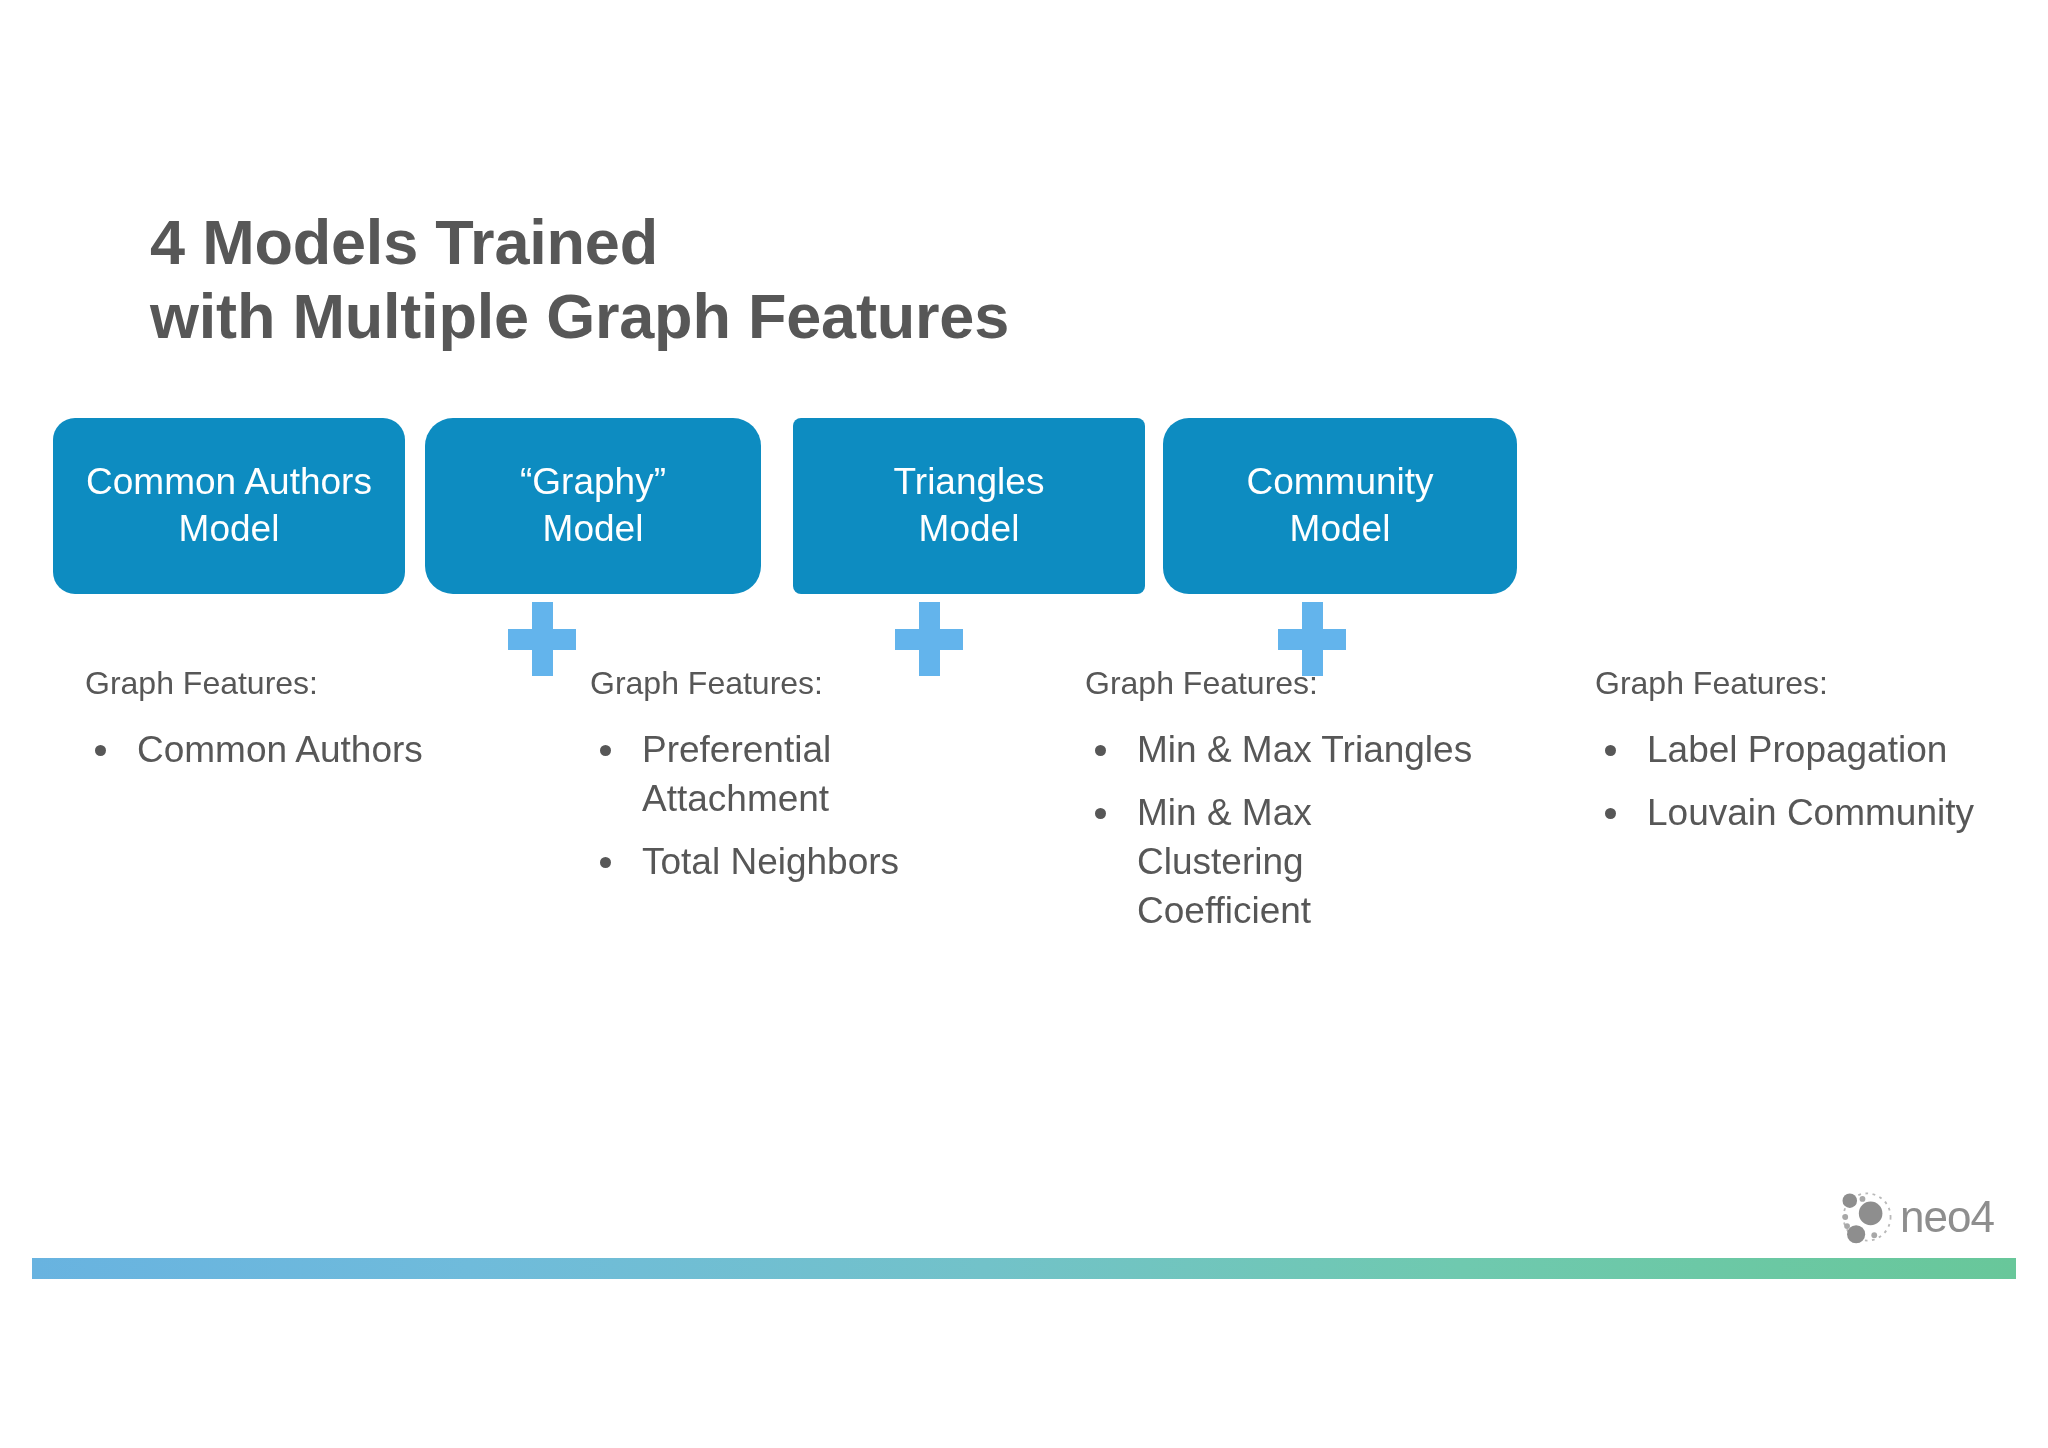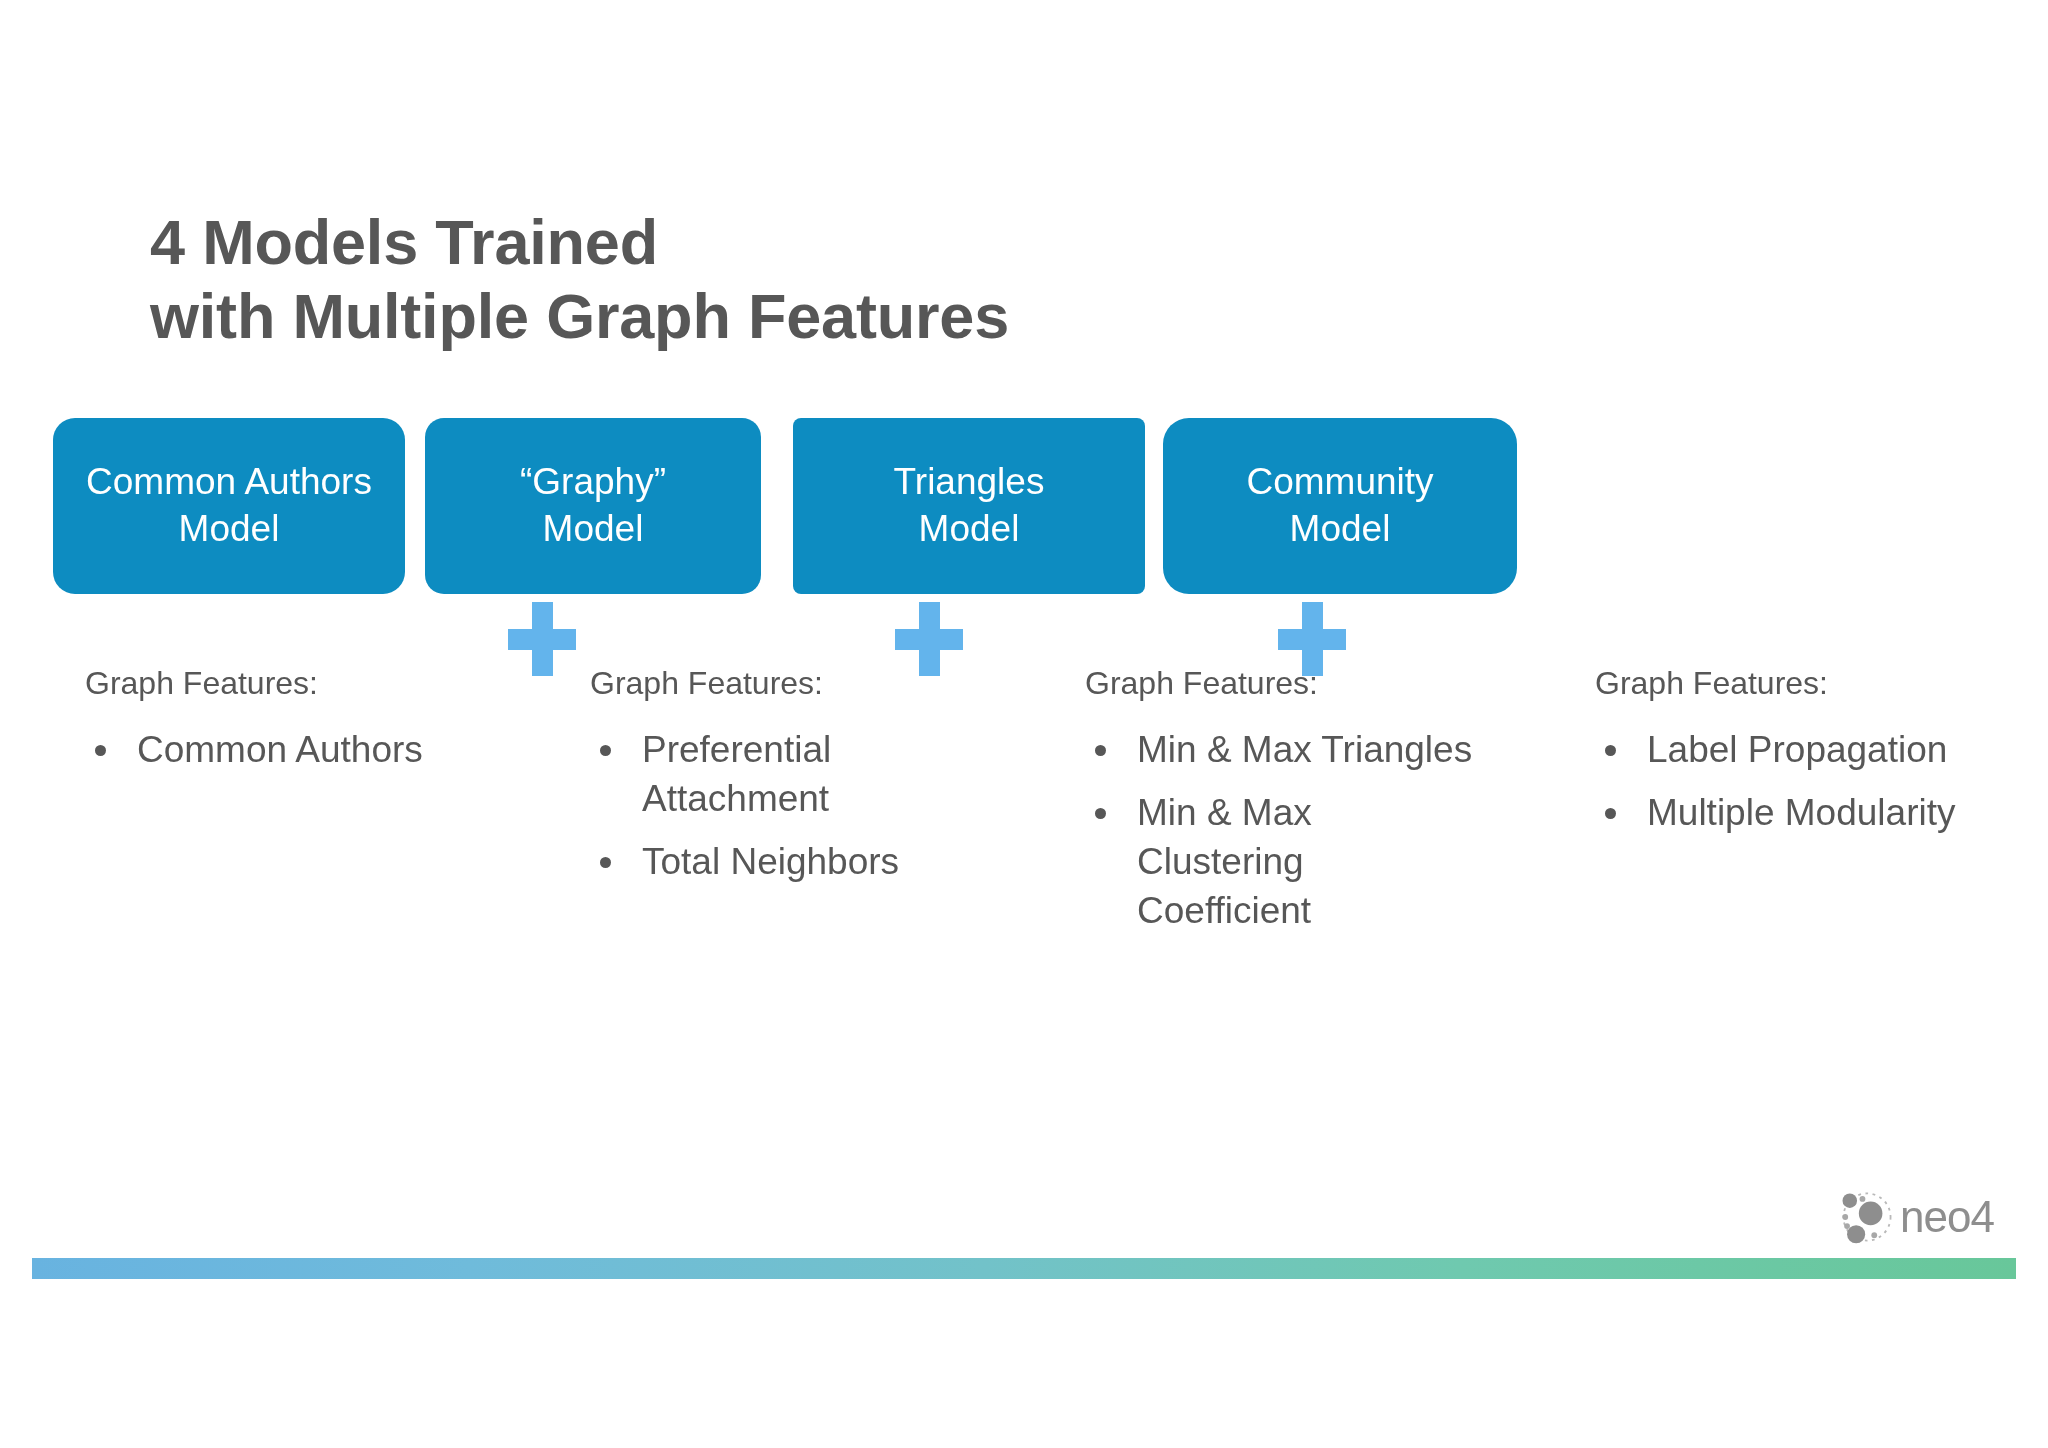--- a/index.html
+++ b/index.html
@@ -49,21 +49,21 @@
     color: #ffffff;
     display: flex;
     flex-direction: column;
     align-items: center;
     justify-content: center;
     font-size: 37px;
     line-height: 1.26;
     text-align: center;
   }
   .model-box.b1 { left: 53px;   width: 352px; border-radius: 22px; }
-  .model-box.b2 { left: 425px;  width: 336px; border-radius: 19px; }
+  .model-box.b2 { left: 425px;  width: 336px; border-radius: 28px; }
   .model-box.b3 { left: 793px;  width: 352px; border-radius: 8px; }
   .model-box.b4 { left: 1163px; width: 354px; border-radius: 26px; }
   .model-box .mb-l1,
   .model-box .mb-l2 { display: block; white-space: pre; }
 
   
   .plus {
     position: absolute;
     width: 68px;
     height: 74px;
@@ -239,21 +239,21 @@
 
   <div class="feat-col c4">
     <div class="feat-heading">Graph Features:</div>
     <ul class="feat-list">
       <li class="feat-item">
         <span class="dot"></span>
         <span>Label Propagation</span>
       </li>
       <li class="feat-item">
         <span class="dot"></span>
-        <span>Multiple Modularity</span>
+        <span>Louvain Community</span>
       </li>
     </ul>
   </div>
 
   <div id="logo">
     <span class="logo-mark">
       <svg viewBox="0 0 64 64" width="58" height="58" aria-hidden="true">
         <circle cx="32" cy="32" r="26" fill="none" stroke="#B9B9B9" stroke-width="2" stroke-dasharray="3 5"></circle>
         <circle cx="36" cy="28" r="13" fill="#8E8E8E"></circle>
         <circle cx="13" cy="14" r="8" fill="#8E8E8E"></circle>

